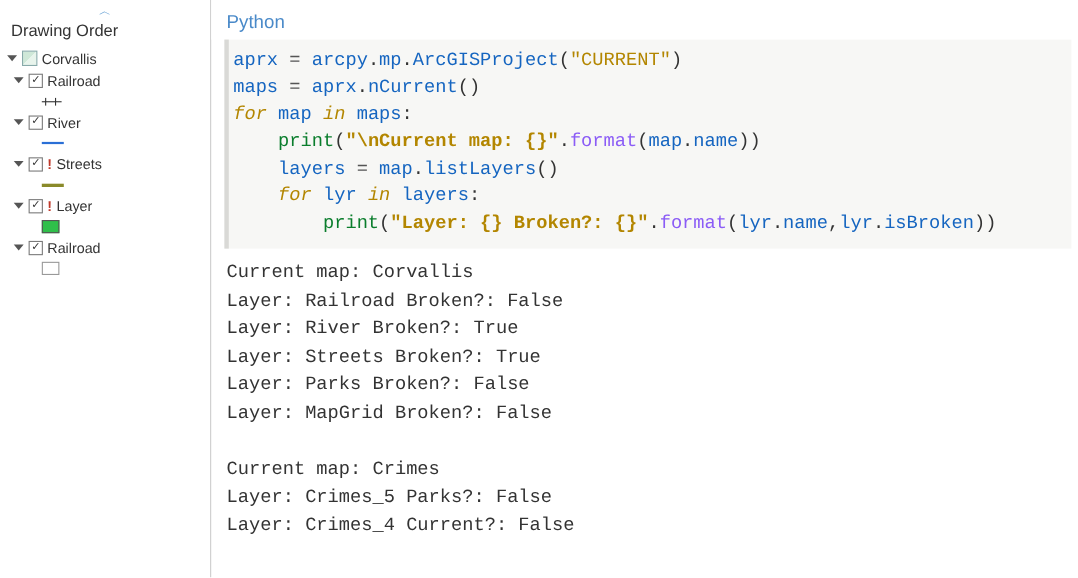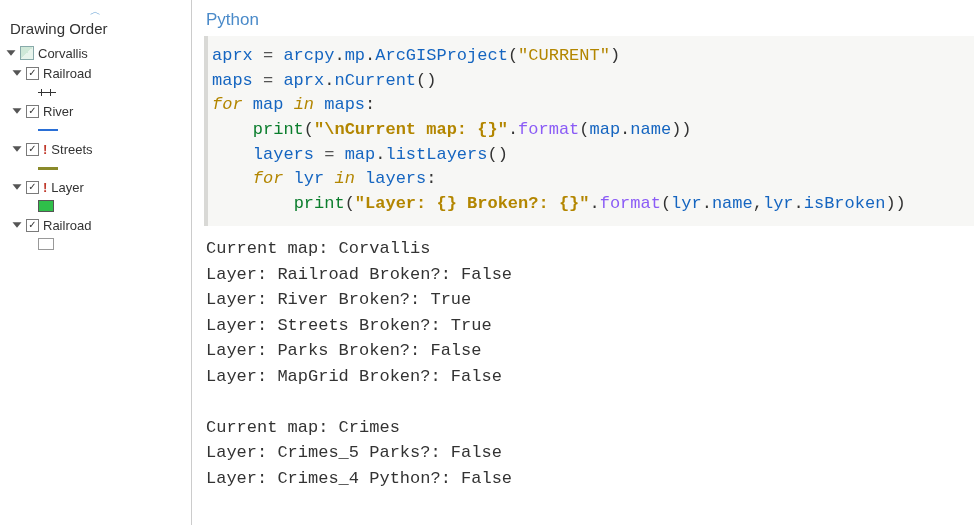--- a/index.html
+++ b/index.html
@@ -201,14 +201,14 @@
 
   <div class="output"><span>Current map: Corvallis</span>
 <span>Layer: Railroad Broken?: False</span>
 <span>Layer: River Broken?: True</span>
 <span>Layer: Streets Broken?: True</span>
 <span>Layer: Parks Broken?: False</span>
 <span>Layer: MapGrid Broken?: False</span>
 <span></span>
 <span>Current map: Crimes</span>
 <span>Layer: Crimes_5 Parks?: False</span>
-<span>Layer: Crimes_4 Python?: False</span></div>
+<span>Layer: Crimes_4 Current?: False</span></div>
 </div>
 
 </body></html>

